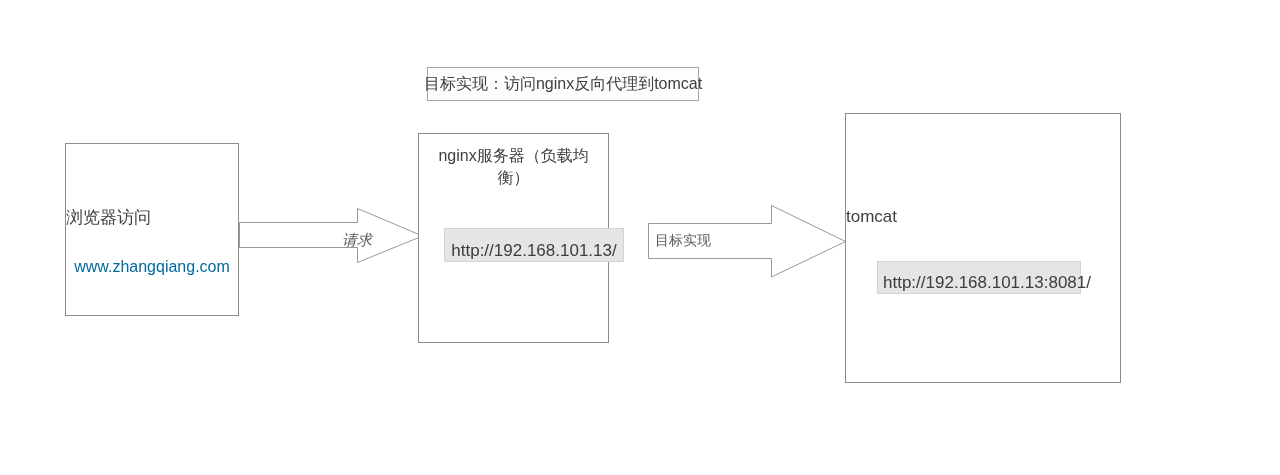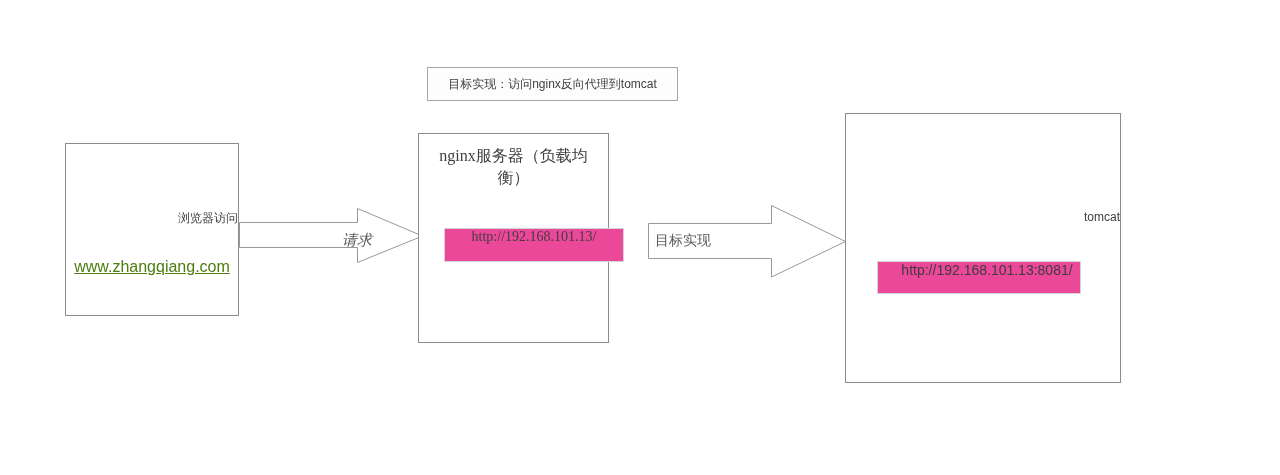--- a/index.html
+++ b/index.html
@@ -13,80 +13,79 @@
     width: 1280px;
     height: 475px;
     background: #ffffff;
     overflow: hidden;
     color: #404040;
   }
   .abs { position: absolute; }
 
   
   .title-box {
-    left: 427px; top: 67px; width: 251px; height: 34px;
+    left: 427px; top: 67px; width: 272px; height: 34px;
     border: 1px solid #a6a6a6;
     background: #fdfdfd;
     display: flex; align-items: center; justify-content: center;
-    font-size: 12px; color: #404040;
+    font-size: 16px; color: #404040;
     box-sizing: border-box;
     white-space: nowrap;
   }
 
   
   .node {
     border: 1px solid #8c8c8c;
     background: #ffffff;
     box-sizing: border-box;
   }
   .node-browser { left: 65px;  top: 143px; width: 174px; height: 173px; }
-  .node-nginx   { left: 418px; top: 133px; width: 191px; height: 210px; font-family: Liberation Serif, serif; }
+  .node-nginx   { left: 418px; top: 133px; width: 191px; height: 210px; }
   .node-tomcat  { left: 845px; top: 113px; width: 276px; height: 270px; }
 
   .node-label {
     position: absolute;
     width: 100%;
-    text-align: right;
-    font-size: 12px;
+    text-align: left;
+    font-size: 17px;
     line-height: 22px;
     color: #404040;
   }
   .browser-label { top: 63px; }
   .browser-url {
     position: absolute;
     top: 112px; left: 50%;
     width: 162px;
     margin-left: -81px;
     text-align: center;
     font-size: 16px;
     line-height: 21px;
     word-break: break-all;
-    color: #4d7c0f;
-    text-decoration: underline;
+    color: #0369a1;
   }
   .nginx-label {
     position: absolute;
     top: 11px; left: 50%;
     width: 160px;
     margin-left: -80px;
     text-align: center;
     font-size: 16px;
     line-height: 22px;
     color: #404040;
   }
   .tomcat-label { top: 92px; }
 
   
   .url-chip {
     position: absolute;
     border: 1px solid #d4d4d4;
-    background: #ec4899;
+    background: #e5e5e5;
     box-sizing: border-box;
-    display: flex; align-items: flex-start; justify-content: center;
-    font-size: 14px;
+    display: flex; align-items: flex-end; justify-content: center;
+    font-size: 17px;
     color: #3d3d3d;
     white-space: nowrap;
   }
   .nginx-chip  { left: 25px; top: 94px;  width: 180px; height: 34px; }
   .tomcat-chip { left: 31px; top: 147px; width: 204px; height: 33px; padding-left: 16px; }
 
   
   .arrow-svg { position: absolute; overflow: visible; }
   .arrow-request { left: 239px; top: 207px; }
   .arrow-proxy   { left: 648px; top: 204px; }

